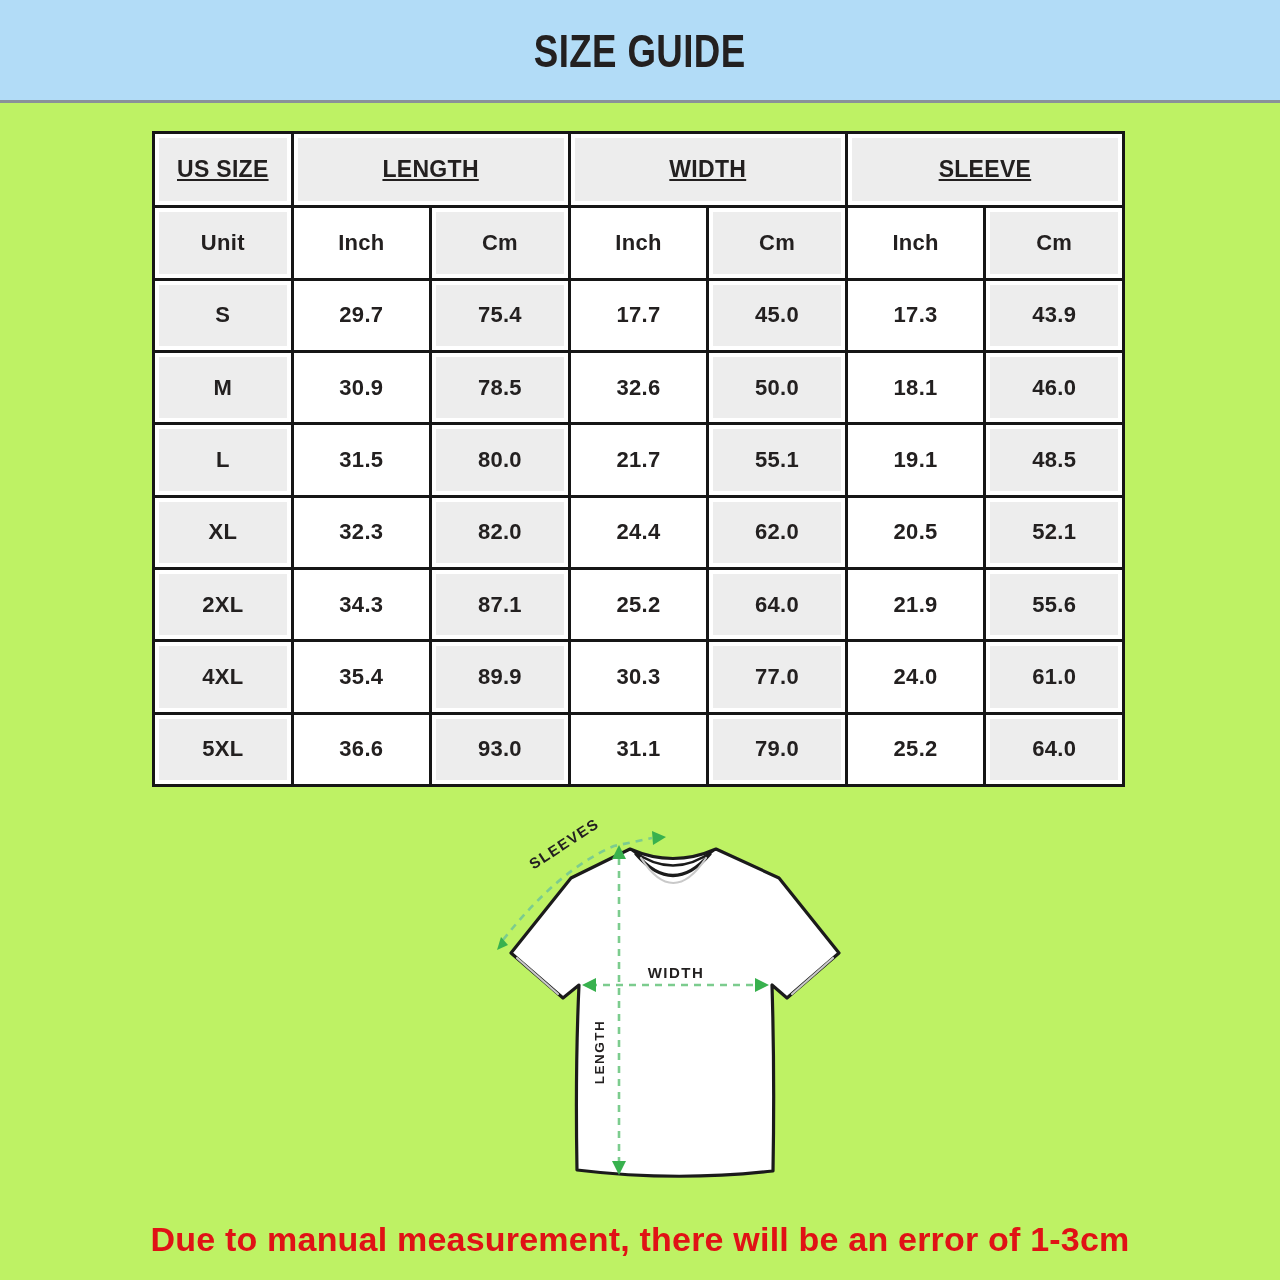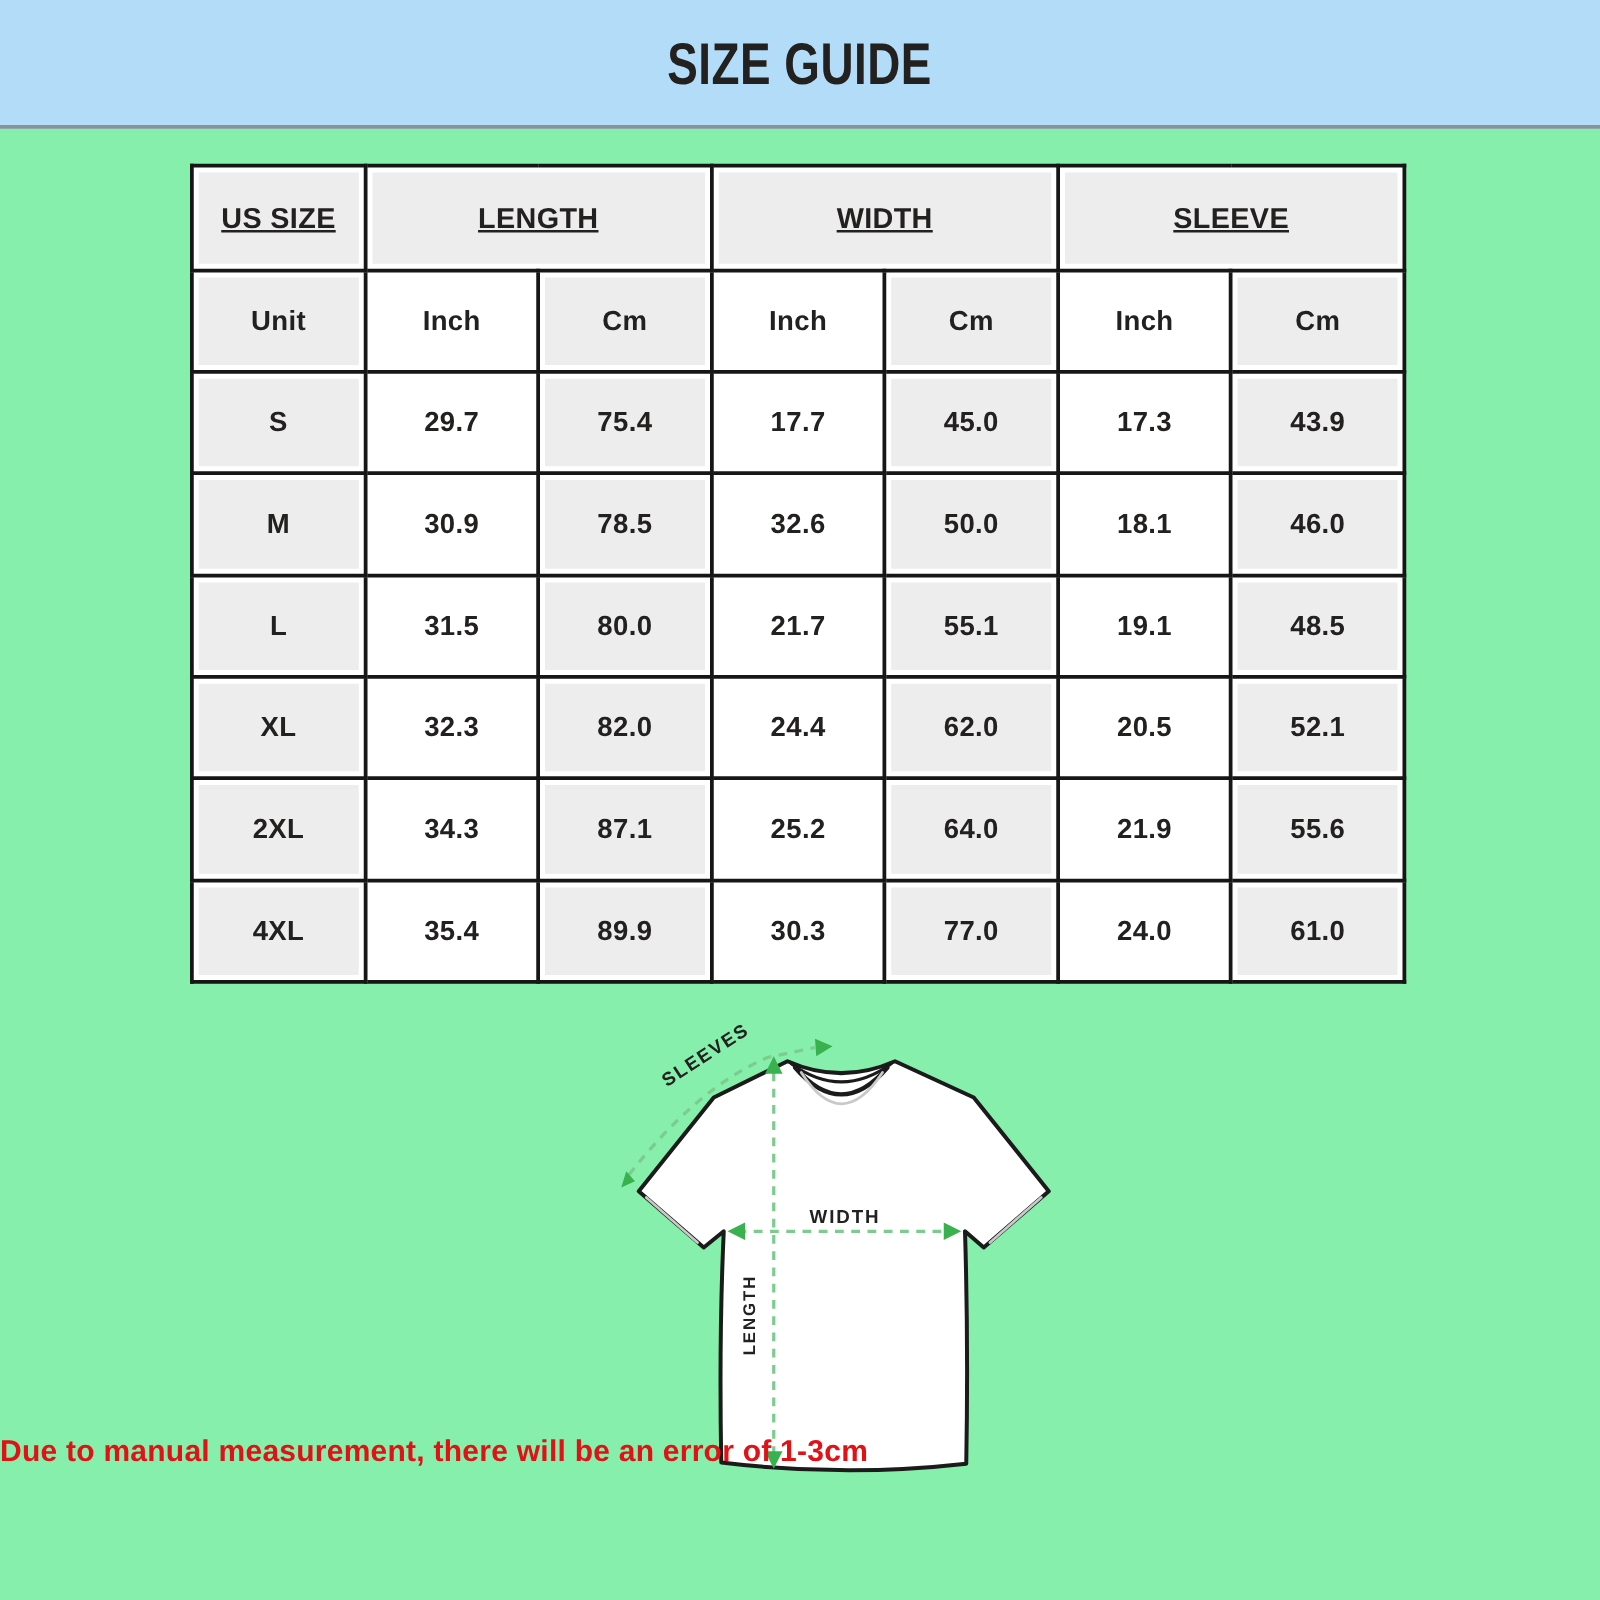--- a/index.html
+++ b/index.html
@@ -1,17 +1,17 @@
 <!DOCTYPE html>
 <html style="--banner_bg: #b2dcf7; --banner_line: #8a9298; --ink: #232020; --line_ink: #1b1b1b; --table_border: #161616; --cell_gray: #ededed; --shade_gray: #c9c9c9; --green_dash: #7ccc8e; --green_arrow: #38b14e; --red: #e01215;"><head>
 <meta charset="utf-8">
 <style>
   html,body { margin:0; padding:0; }
   .page {
-    position:relative; width:1280px; height:1280px; background:#86efac;
+    position:relative; width:1280px; height:1280px; background:#bef264;
     font-family:"Liberation Sans", sans-serif; overflow:hidden;
   }
   
   .banner {
     position:absolute; left:0; top:0; width:100%; height:100px;
     background:var(--banner_bg,#b2dcf7);
     border-bottom:3px solid var(--banner_line,#8a9298);
     display:flex; align-items:center; justify-content:center;
   }
   .banner h1 {
@@ -40,22 +40,22 @@
   .shirt { position:absolute; left:440px; top:805px; width:460px; height:400px; }
   .shirt .outline { fill:#ffffff; stroke:var(--line_ink,#1b1b1b); stroke-width:3.2; stroke-linejoin:round; }
   .shirt .seam   { fill:none; stroke:var(--line_ink,#1b1b1b); stroke-linecap:round; }
   .shirt .shade  { fill:none; stroke:var(--shade_gray,#c9c9c9); stroke-width:2.2; stroke-linecap:round; }
   .shirt .measure{ fill:none; stroke:var(--green_dash,#7ccc8e); stroke-width:2.6; stroke-dasharray:7 6; }
   .shirt .ah     { fill:var(--green_arrow,#38b14e); }
   .shirt .lbl    { fill:var(--ink,#232020); font-family:"Liberation Sans",sans-serif;
                    font-weight:700; letter-spacing:1.5px; text-anchor:middle; }
   
   .footnote {
-    position:absolute; left:0; top:1148px; width:100%; 
-    font-size:24px; font-weight:700; color:var(--red,#e01215);
+    position:absolute; left:0; top:1220px; width:100%; text-align:center;
+    font-size:34px; font-weight:700; color:var(--red,#e01215);
     letter-spacing:0.2px;
   }
 </style>
 </head>
 <body>
 
 <div class="page">
 
   <header class="banner">
     <h1>SIZE GUIDE</h1>
@@ -229,20 +229,43 @@
             <div class="cf">30.3</div>
           </td>
       <td>
             <div class="cf">77.0</div>
           </td>
       <td class="w">
             <div class="cf">24.0</div>
           </td>
       <td>
             <div class="cf">61.0</div>
+          </td>
+    </tr>
+    <tr>
+      <td>
+            <div class="cf">5XL</div>
+          </td>
+      <td class="w">
+            <div class="cf">36.6</div>
+          </td>
+      <td>
+            <div class="cf">93.0</div>
+          </td>
+      <td class="w">
+            <div class="cf">31.1</div>
+          </td>
+      <td>
+            <div class="cf">79.0</div>
+          </td>
+      <td class="w">
+            <div class="cf">25.2</div>
+          </td>
+      <td>
+            <div class="cf">64.0</div>
           </td>
     </tr>
   </tbody>
     </table>
 
   <svg class="shirt" viewBox="440 805 460 400">
 
     <path class="outline" d="M 630 849
          Q 673 868 716 849
          L 779 878

